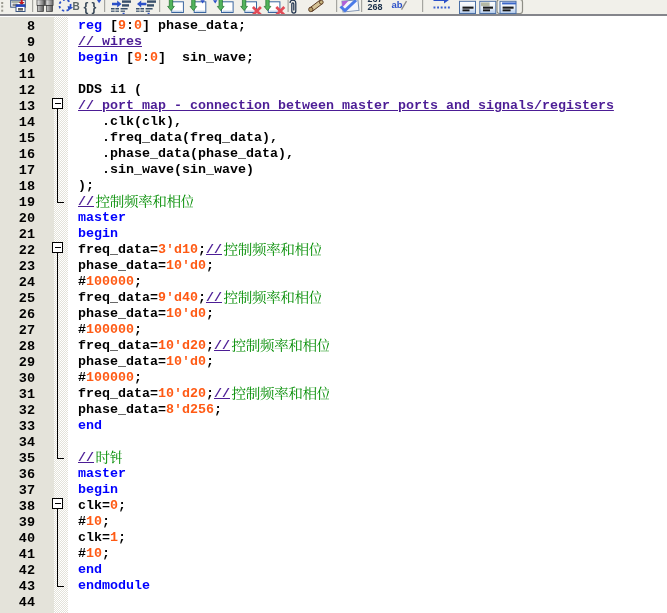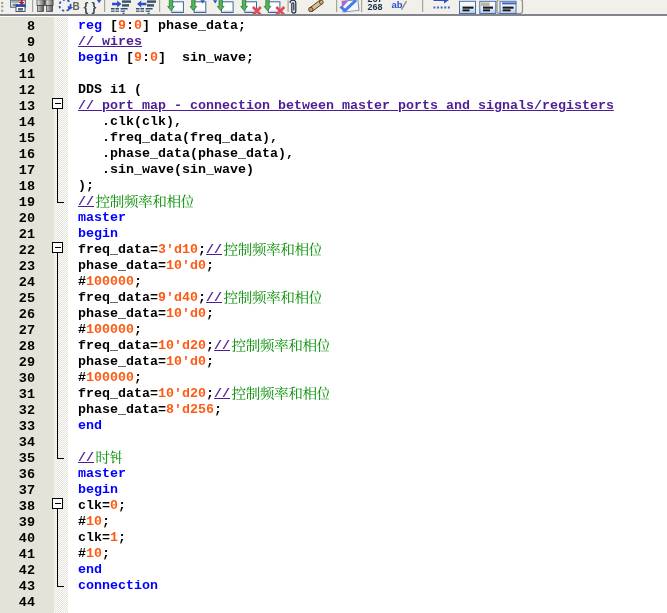--- a/index.html
+++ b/index.html
@@ -261,21 +261,21 @@
 <span class="c">//</span><svg class="hz" width="28.4" height="16" viewBox="0 0 28.4 16">
         <use href="#r2"></use>
       </svg>
 <span class="k">master</span>
 <span class="k">begin</span>
 clk=<span class="n">0</span>;
 #<span class="n">10</span>;
 clk=<span class="n">1</span>;
 #<span class="n">10</span>;
 <span class="k">end</span>
-<span class="k">connection</span></pre>
+<span class="k">endmodule</span></pre>
 <div class="fb" style="top:98px"></div>
     <div class="fm" style="top:103px"></div>
     <div class="fv" style="top:109px;height:94px"></div>
     <div class="fh" style="top:202px"></div>
     <div class="fb" style="top:242px"></div>
     <div class="fm" style="top:247px"></div>
     <div class="fv" style="top:253px;height:206px"></div>
     <div class="fh" style="top:458px"></div>
     <div class="fb" style="top:498px"></div>
     <div class="fm" style="top:503px"></div>

